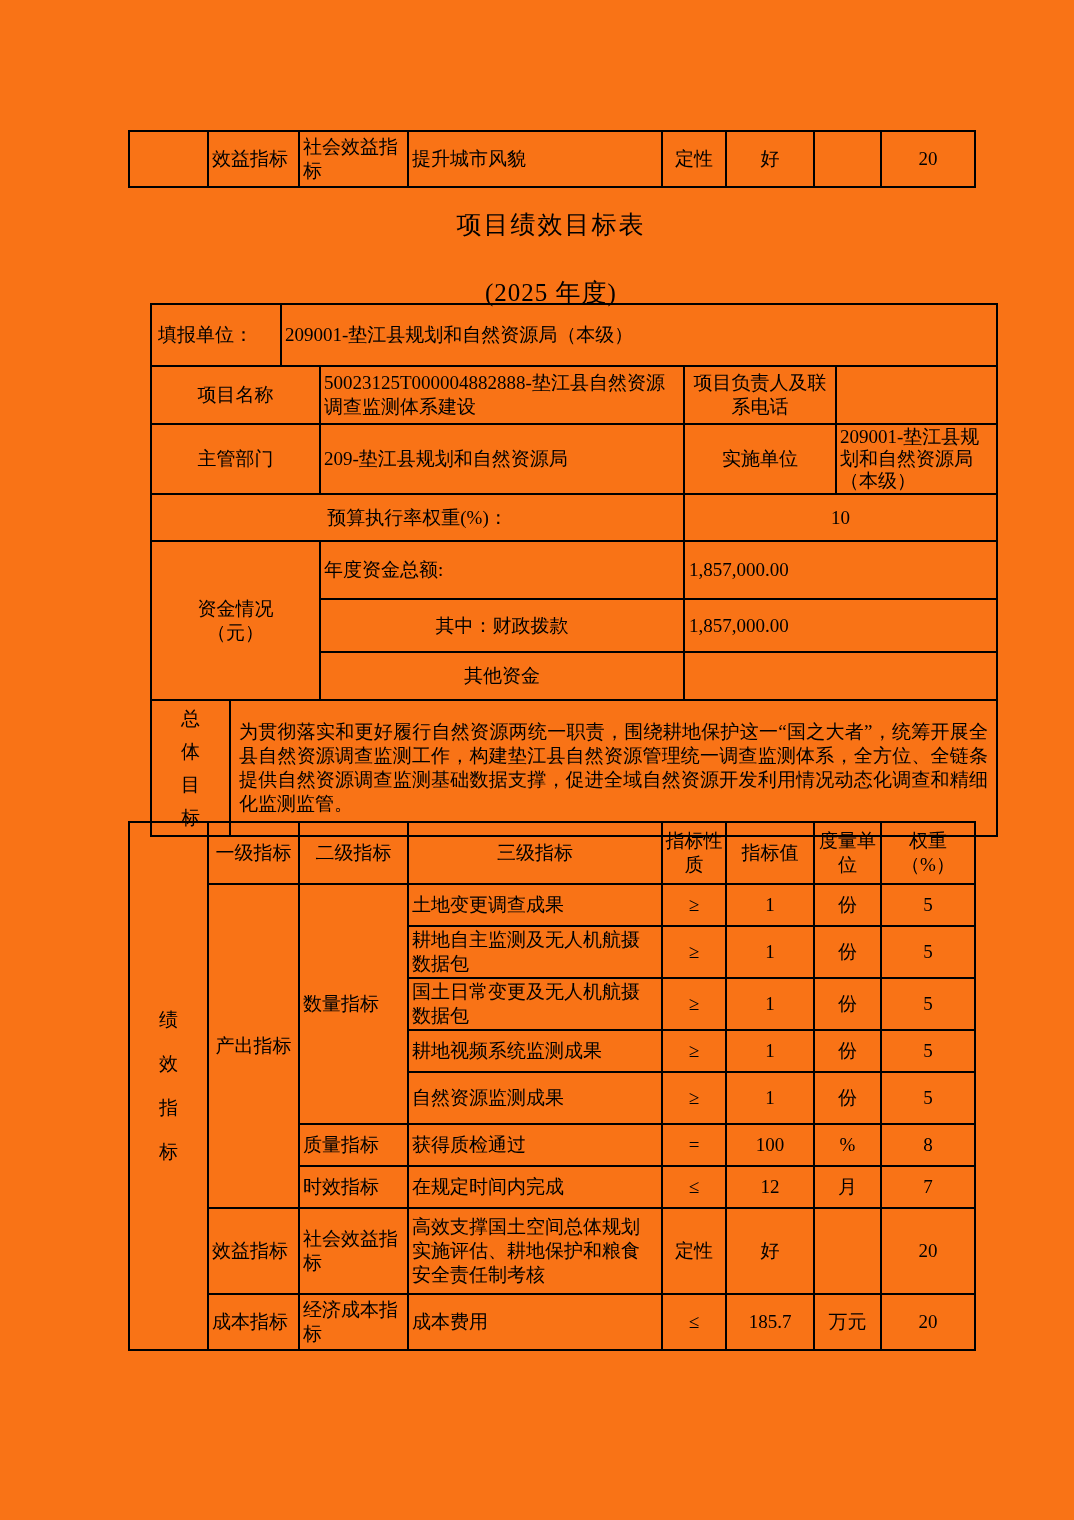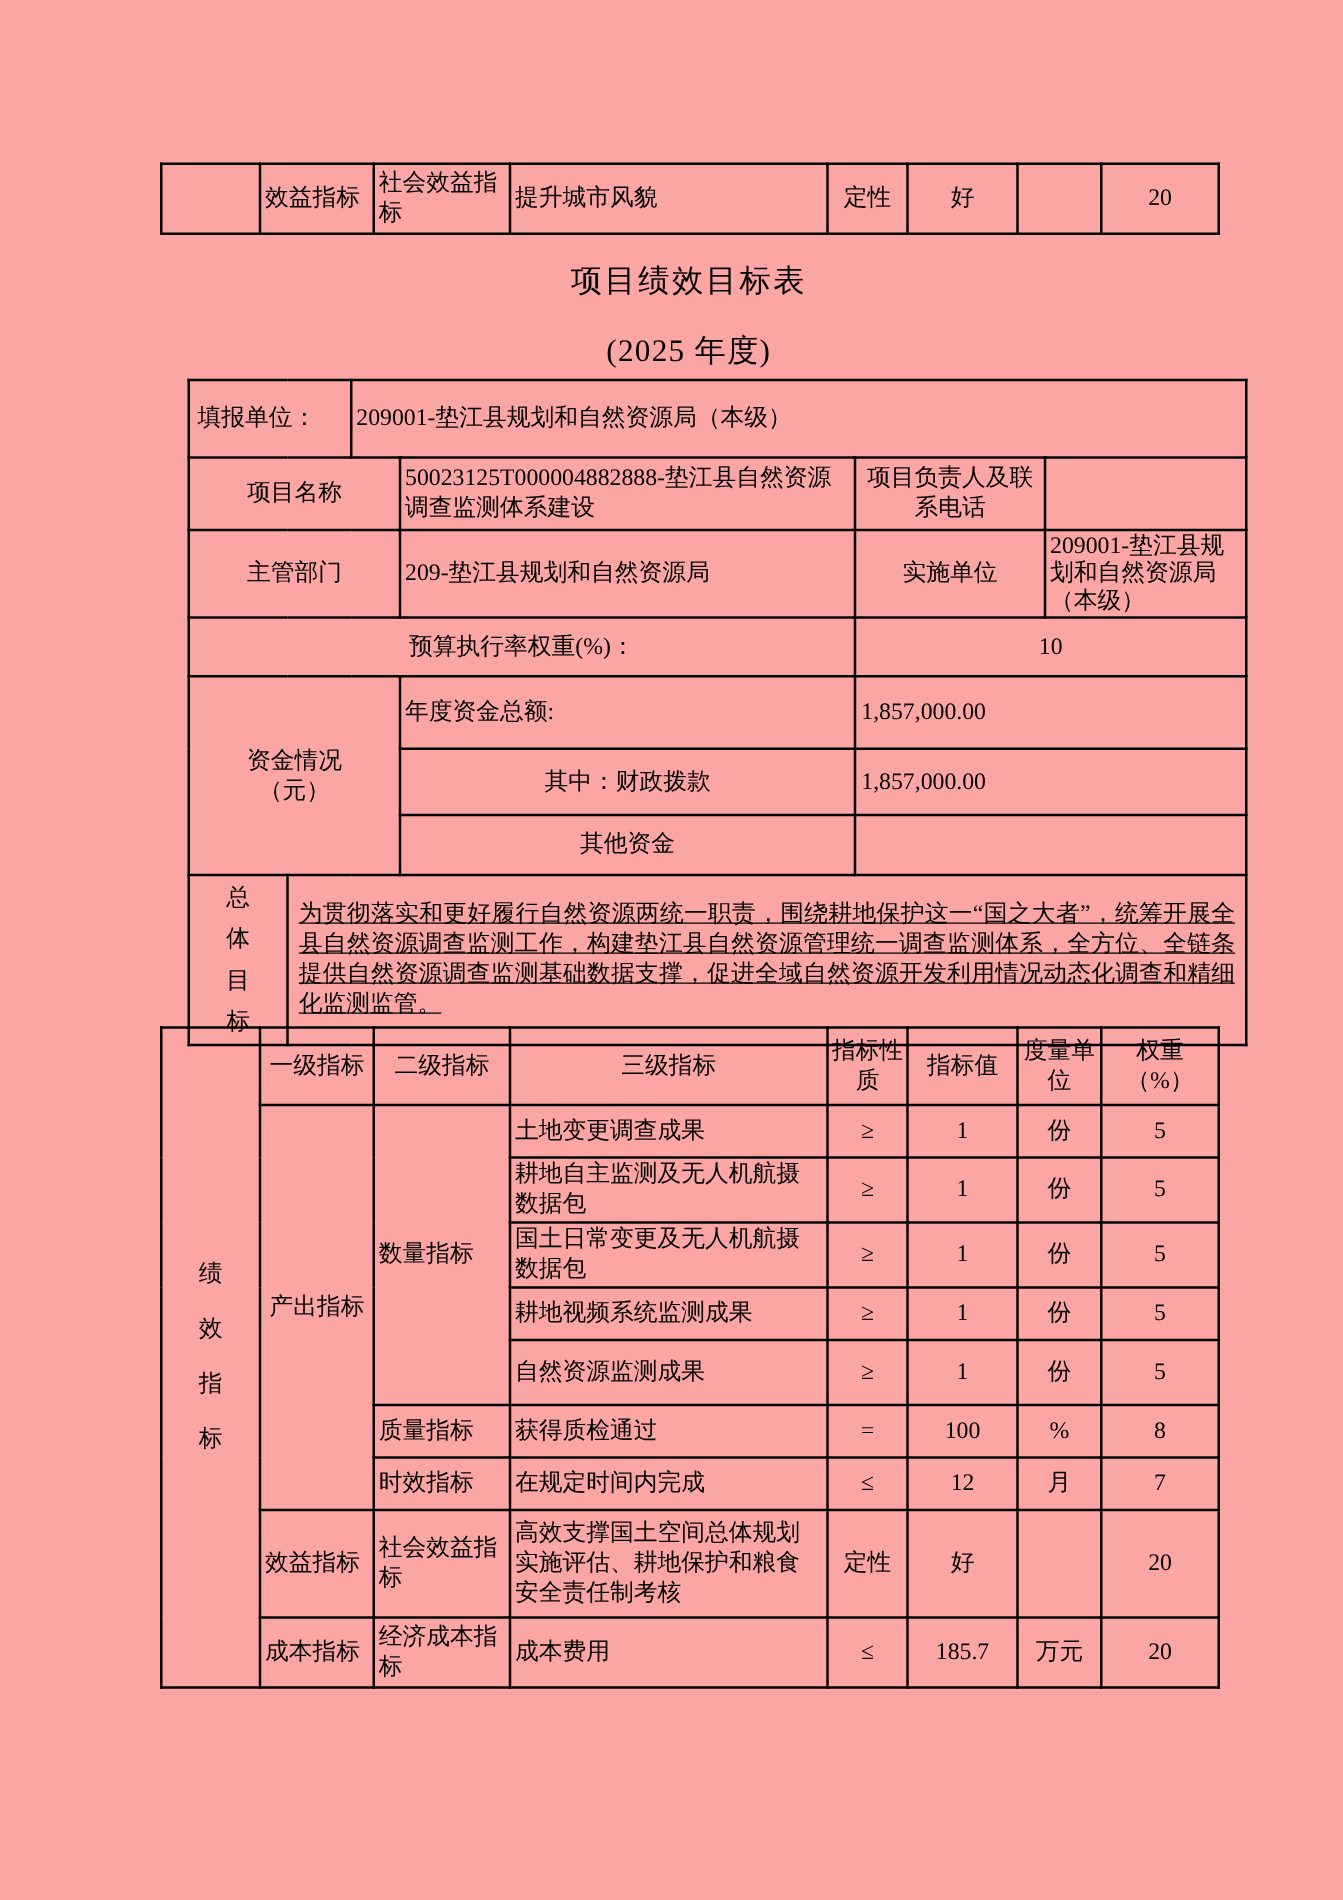--- a/index.html
+++ b/index.html
@@ -1,40 +1,40 @@
 <!DOCTYPE html>
 <html><head>
 <meta charset="utf-8">
 <style>
   html,body {margin:0; padding:0; background:#ffffff;}
   .page {
-    position:relative; width:1074px; height:1520px; background:#fca5a5;
+    position:relative; width:1074px; height:1520px; background:#f97316;
     font-family:"Liberation Serif","DejaVu Serif",serif; color:#000;
     font-size:19px;
   }
   table.grid {border-collapse:collapse; table-layout:fixed; position:absolute; left:128px;}
   table.grid td {
     border:2px solid #000; font-size:19px; line-height:24px;
     padding:1px 4px; vertical-align:middle; overflow:hidden;
     word-break:break-word;
   }
   .tc {text-align:center; padding:1px 2px !important;}
   .tl {text-align:left; padding:1px 3px !important;}
   .tr-a {text-align:left; padding-right:6px !important;}
   .preline {white-space:pre-line; line-height:26px;}
-  .goal-text {text-align:justify; line-height:27px; padding:2px 8px !important;text-decoration:underline;}
+  .goal-text {text-align:justify; line-height:27px; padding:2px 8px !important;}
   .lh22 {line-height:22px !important;}
   .vert {width:22px; margin:0 auto; word-break:break-all; line-height:33px; text-align:center;}
   .vert-big {line-height:44px;font-family:Liberation Serif, serif;}
   .doc-title, .doc-subtitle {
     position:absolute; left:128px; width:846px; text-align:center;
     font-size:25px; letter-spacing:2px;
   }
   .doc-title {top:208px;}
-  .doc-subtitle {top:264px; letter-spacing:1px;}
+  .doc-subtitle {top:276px; letter-spacing:1px;}
 </style>
 </head>
 <body>
 
 <div class="page">
 
   <table class="grid" style="top:130px; width:846px;">
     <colgroup>
       <col style="width:79px">
         <col style="width:91px">

